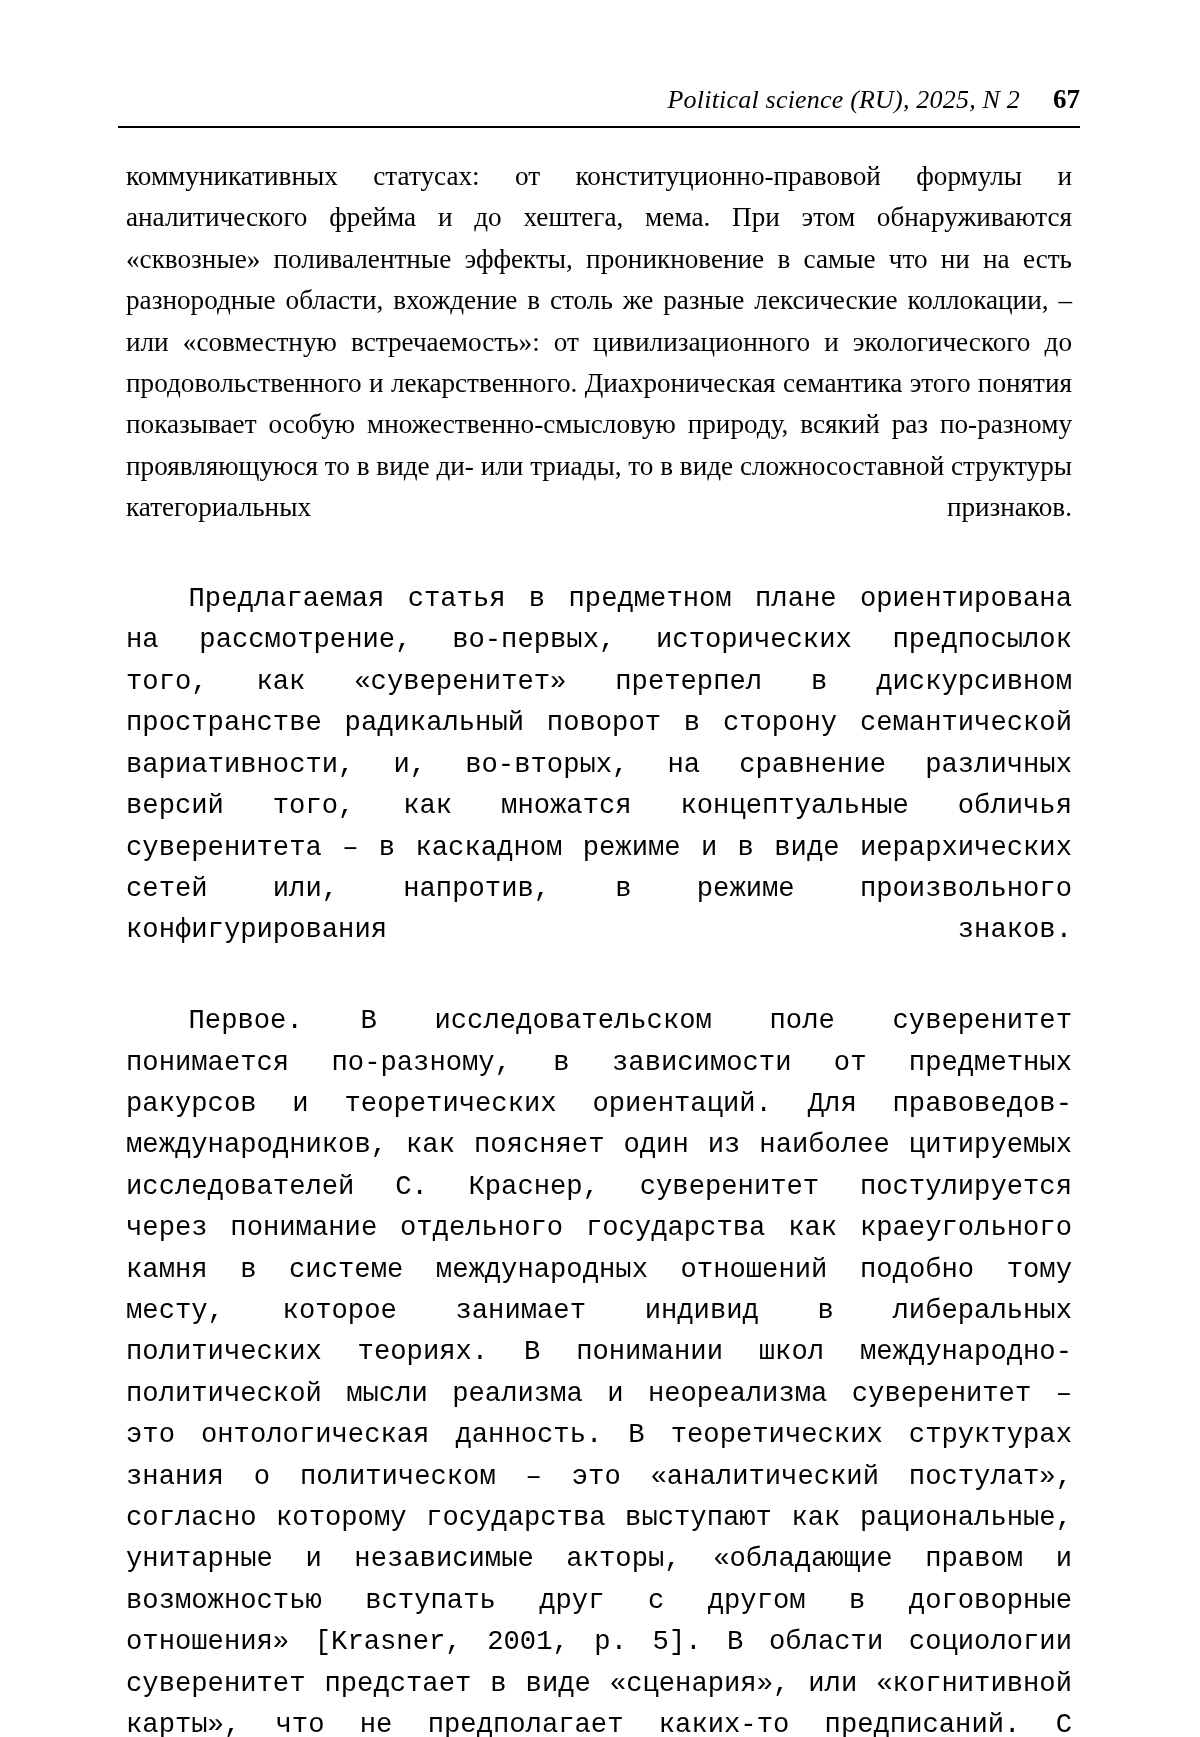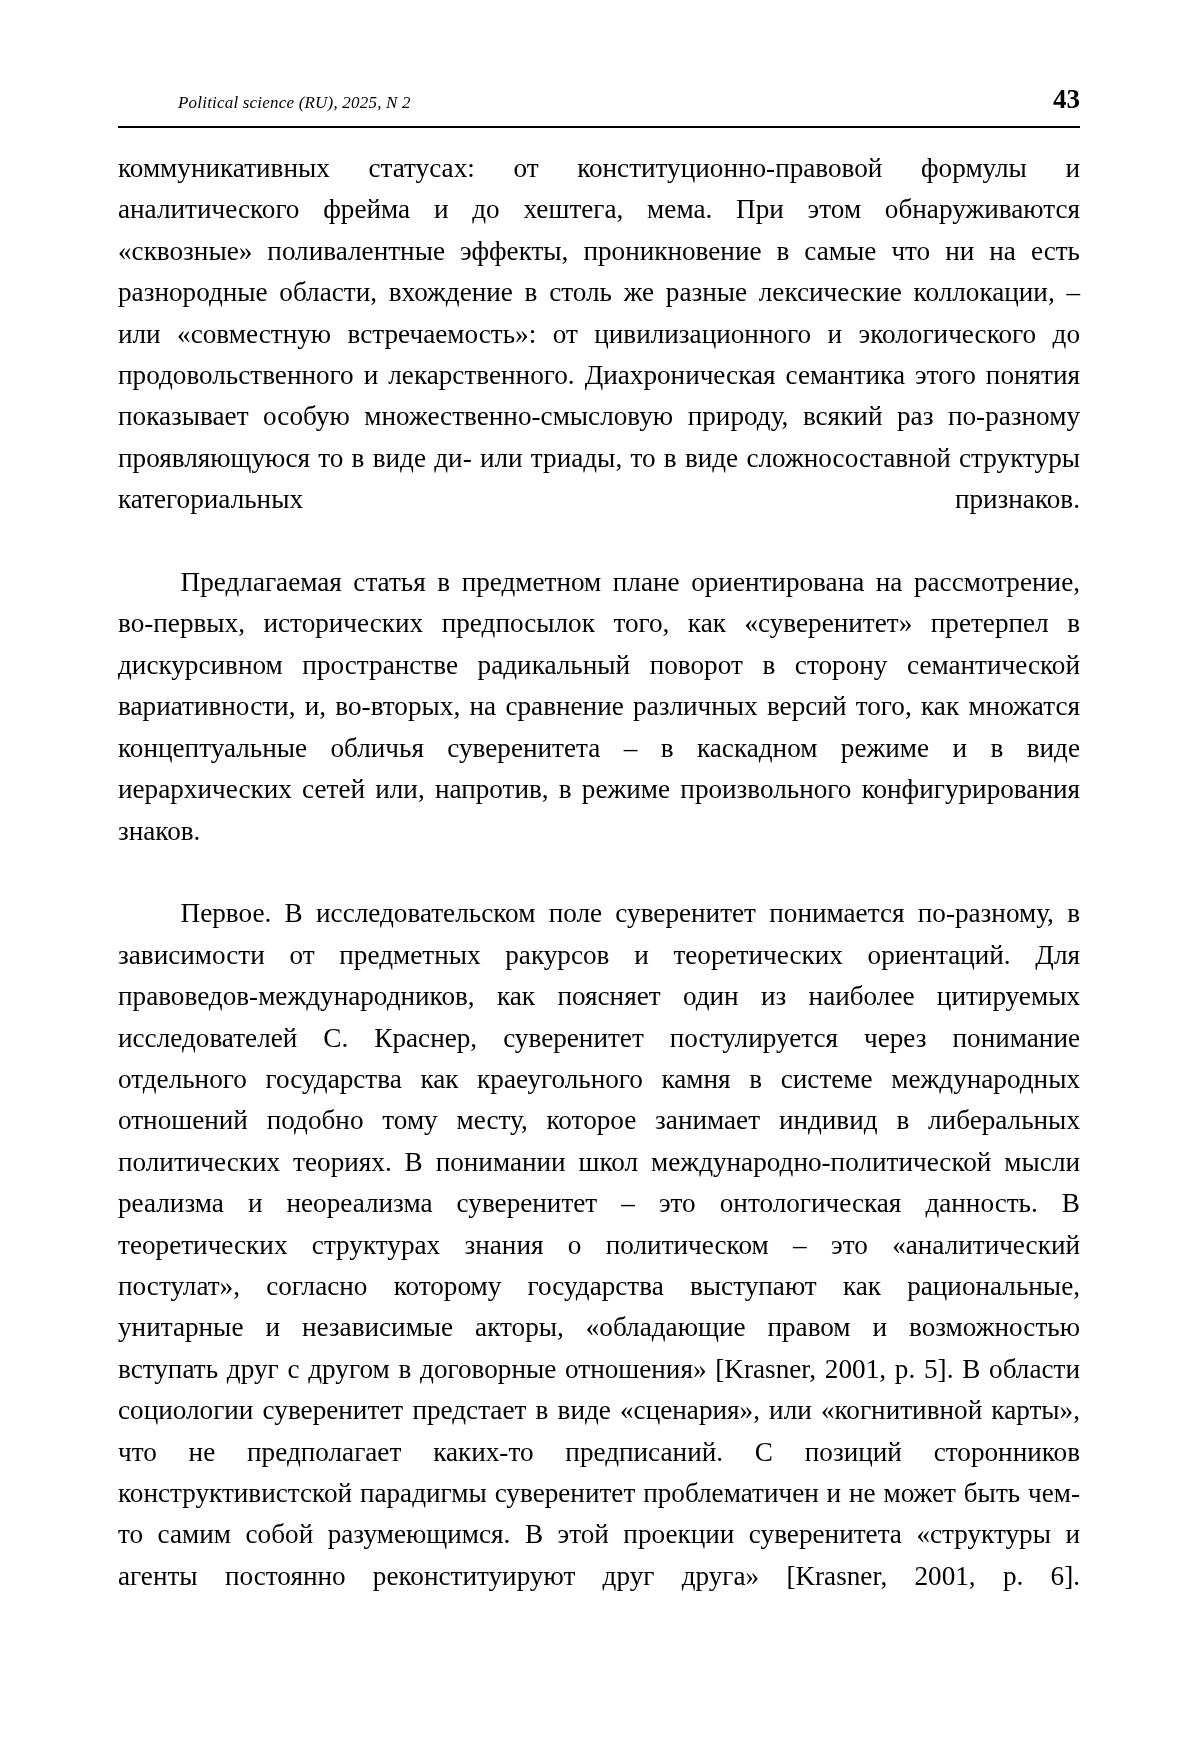--- a/index.html
+++ b/index.html
@@ -28,23 +28,23 @@
     position: absolute;
     left: 118px;
     top: 84px;
     width: 962px;
     display: flex;
     align-items: baseline;
     justify-content: space-between;
   }
   .running-head .journal {
     flex: 1 1 auto;
-    text-align: left;
+    text-align: right;
     font-style: italic;
-    font-size: 17px;
+    font-size: 26px;
     letter-spacing: 0.2px;
     padding-left: 60px;
   }
   .running-head .folio {
     flex: 0 0 auto;
     font-weight: bold;
     font-size: 27px;
     text-align: right;
     min-width: 60px;
   }
@@ -60,44 +60,45 @@
     position: absolute;
     left: 118px;
     top: 148px;
     width: 962px;
     font-size: 27.2px;
     line-height: 41.4px;
     text-align: justify;
     text-justify: inter-word;
   }
   .body-text p {
-    margin: 0;
+    margin: 8px;
     text-indent: 0;
   }
   .body-text p.indent {
     text-indent: 2.3em;
+    font-family: Liberation Mono, monospace;
   }
   
   .para-justify {
     text-align: justify;
   }
   .para-justify:after {
     content: "";
     display: inline-block;
     width: 100%;
   }
 </style>
 </head>
 <body>
 
 <div class="page">
 
   <div class="running-head">
     <div class="journal">Political science (RU), 2025, N 2</div>
-    <div class="folio">43</div>
+    <div class="folio">67</div>
   </div>
 
   <div class="rule"></div>
 
   <div class="body-text">
     <p class="para-justify">коммуникативных статусах: от конституционно-правовой формулы и аналитического фрейма и до хештега, мема. При этом обнаруживаются «сквозные» поливалентные эффекты, проникновение в самые что ни на есть разнородные области, вхождение в столь же разные лексические коллокации, – или «совместную встречаемость»: от цивилизационного и экологического до продовольственного и лекарственного. Диахроническая семантика этого понятия показывает особую множественно-смысловую природу, всякий раз по-разному проявляющуюся то в виде ди- или триады, то в виде сложносоставной структуры категориальных признаков.</p>
     <p class="para-justify indent">Предлагаемая статья в предметном плане ориентирована на рассмотрение, во-первых, исторических предпосылок того, как «суверенитет» претерпел в дискурсивном пространстве радикальный поворот в сторону семантической вариативности, и, во-вторых, на сравнение различных версий того, как множатся концептуальные обличья суверенитета – в каскадном режиме и в виде иерархических сетей или, напротив, в режиме произвольного конфигурирования знаков.</p>
     <p class="para-justify indent">Первое. В исследовательском поле суверенитет понимается по-разному, в зависимости от предметных ракурсов и теоретических ориентаций. Для правоведов-международников, как поясняет один из наиболее цитируемых исследователей С. Краснер, суверенитет постулируется через понимание отдельного государства как краеугольного камня в системе международных отношений подобно тому месту, которое занимает индивид в либеральных политических теориях. В понимании школ международно-политической мысли реализма и неореализма суверенитет – это онтологическая данность. В теоретических структурах знания о политическом – это «аналитический постулат», согласно которому государства выступают как рациональные, унитарные и независимые акторы, «обладающие правом и возможностью вступать друг с другом в договорные отношения» [Krasner, 2001, p. 5]. В области социологии суверенитет предстает в виде «сценария», или «когнитивной карты», что не предполагает каких-то предписаний. С позиций сторонников конструктивистской парадигмы суверенитет проблематичен и не может быть чем-то самим собой разумеющимся. В этой проекции суверенитета «структуры и агенты постоянно реконституируют друг друга» [Krasner, 2001, p. 6].</p>
   </div>
 

